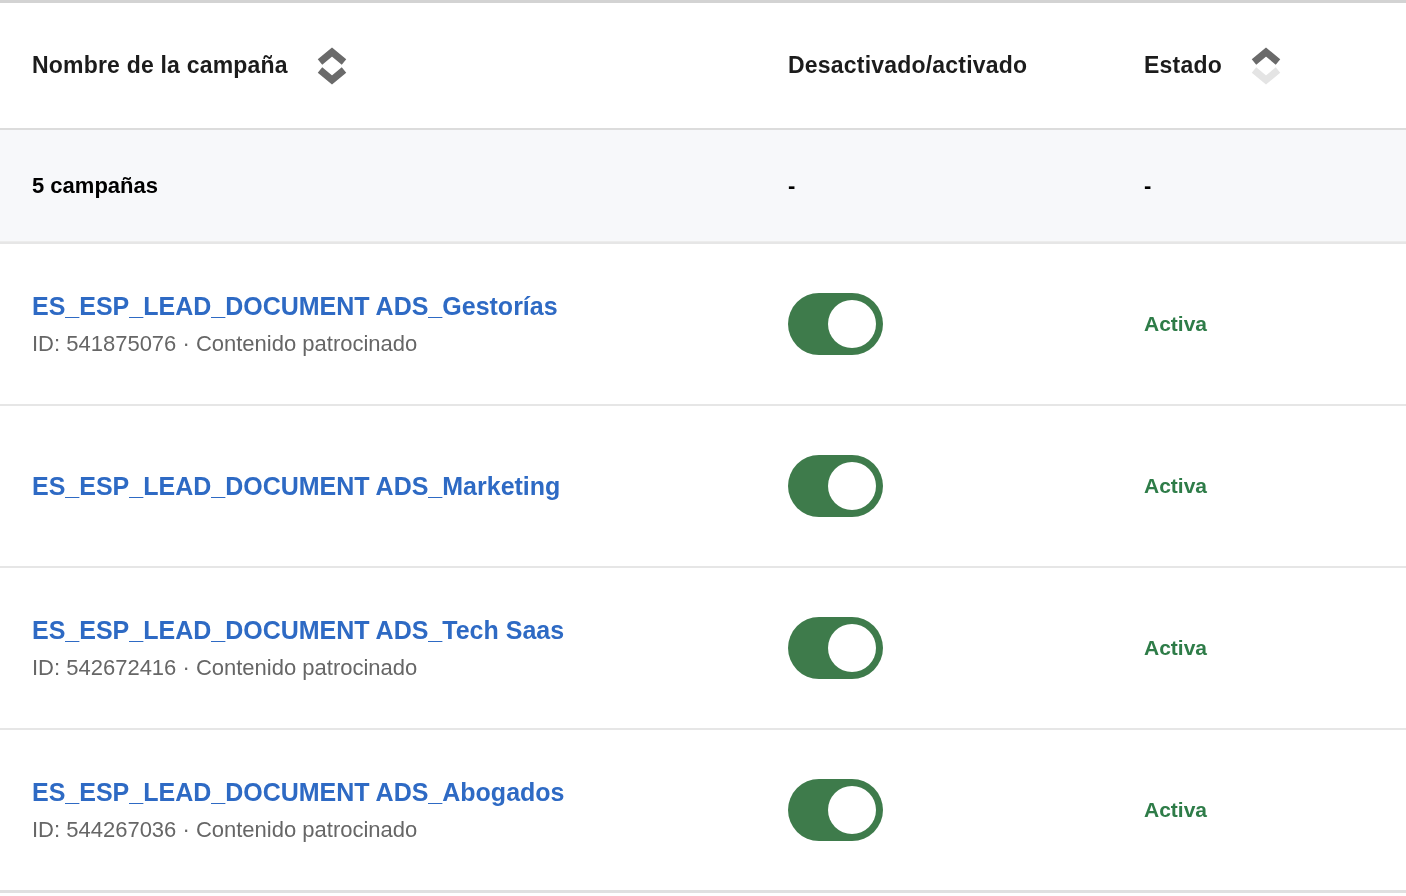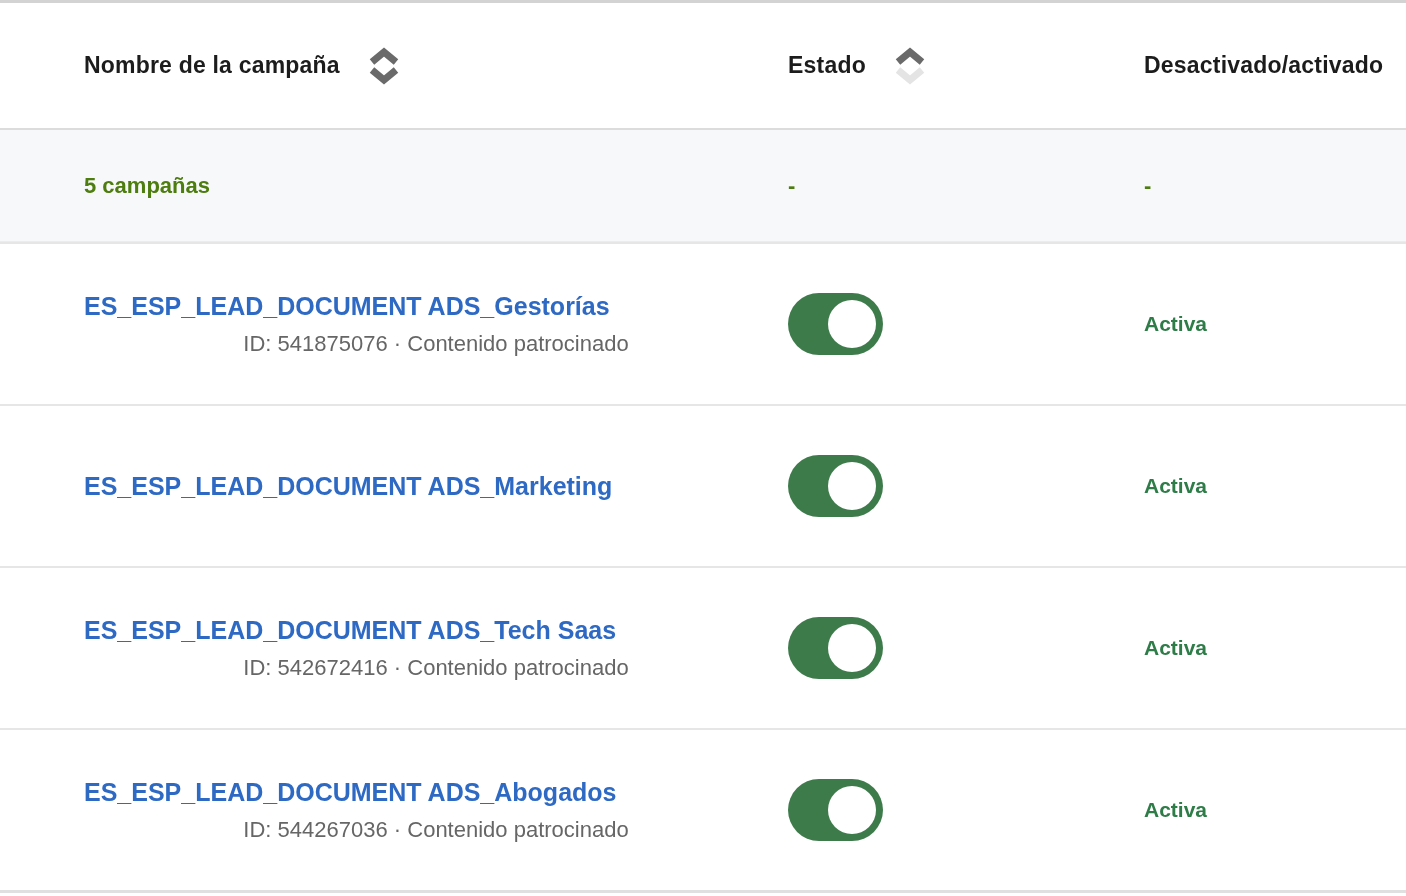--- a/index.html
+++ b/index.html
@@ -12,47 +12,47 @@
     color: #1c1c1c;
   }
   .top-line    { height: 3px; background: #d3d3d3; }
   .bottom-line { height: 3px; background: #e0e0e0; }
 
   .row {
     display: grid;
     grid-template-columns: 788px 356px 262px;
     align-items: center;
   }
-  .name-cell { padding-left: 84px; }
+  .name-cell { padding-left: 32px; }
 
   
   .header-row { height: 125px; background: #fff; }
   .header-cell {
     display: flex; align-items: center; gap: 26px;
     font-size: 23px; font-weight: 700; color: #1c1c1c;
     letter-spacing: 0.2px;
   }
   .sort-icon { display: inline-flex; cursor: pointer; }
   .sort-icon svg { display: block; }
   .sort-icon .chev { fill: none; stroke: #6a6a6a; stroke-width: 7; }
   .sort-icon.asc .chev-down { stroke: #e4e4e4; }
 
   
   .summary-row {
     height: 114px;
     background: #f7f8fa;
     border-top: 2px solid #dcdcdc;
     border-bottom: 1px solid #ececec;
-    font-size: 22px; font-weight: 700; color: #4d7c0f;
+    font-size: 22px; font-weight: 700; color: #000000;
   }
 
   
   .campaign-row { height: 162px; border-top: 2px solid #e6e6e6; background: #fff; }
   .campaign-row:first-of-type { border-top: none; }
-  .name-stack { display: flex; flex-direction: column; justify-content: center; text-align: center; }
+  .name-stack { display: flex; flex-direction: column; justify-content: center; }
   .camp-name {
     font-size: 25px; font-weight: 700;
     color: #2e6ac4; text-decoration: none;
     line-height: 1.15; cursor: pointer;
     width: fit-content;
   }
   .camp-meta { font-size: 22px; color: #666666; margin-top: 10px; line-height: 1.15; }
 
   .toggle {
     width: 95px; height: 62px; border-radius: 31px;
@@ -77,30 +77,30 @@
     <div class="header-cell name-cell">
       <span>Nombre de la campaña</span>
       <span class="sort-icon">
         <svg width="36" height="42" viewBox="0 0 36 42">
           <path class="chev chev-up" d="M6 17 L18 7 L30 17"></path>
           <path class="chev chev-down" d="M6 25 L18 35 L30 25"></path>
         </svg>
       </span>
     </div>
     <div class="header-cell">
+      <span>Desactivado/activado</span>
+    </div>
+    <div class="header-cell">
       <span>Estado</span>
       <span class="sort-icon asc">
         <svg width="36" height="42" viewBox="0 0 36 42">
           <path class="chev chev-up" d="M6 17 L18 7 L30 17"></path>
           <path class="chev chev-down" d="M6 25 L18 35 L30 25"></path>
         </svg>
       </span>
-    </div>
-    <div class="header-cell">
-      <span>Desactivado/activado</span>
     </div>
   </div>
 
   <div class="row summary-row">
     <div class="name-cell">5 campañas</div>
     <div>-</div>
     <div>-</div>
   </div>
 
   <div class="row campaign-row">

